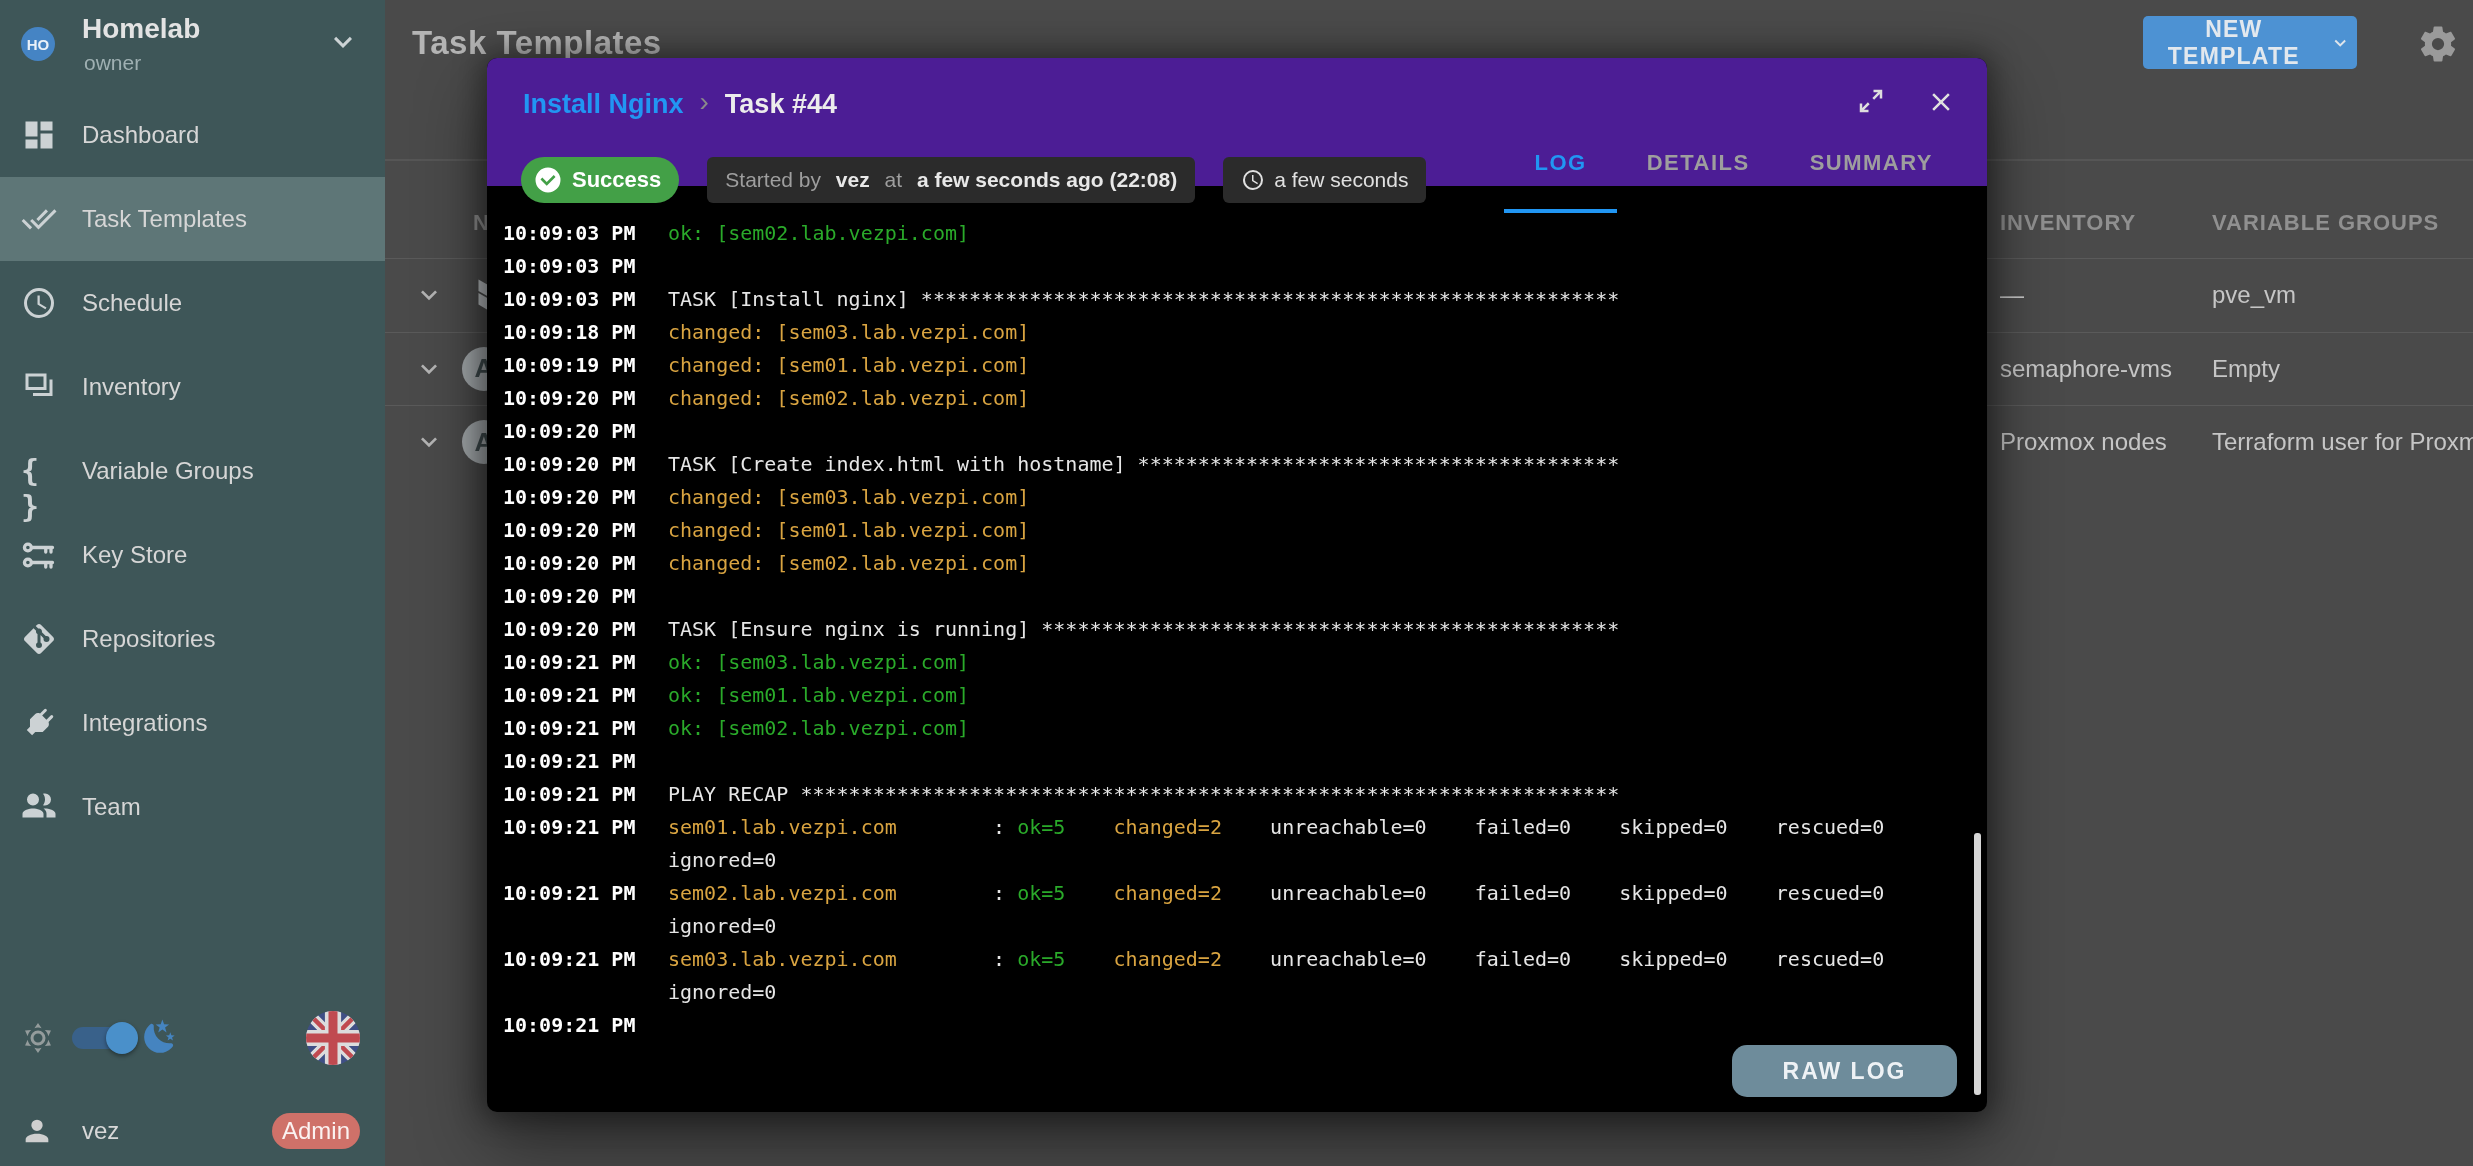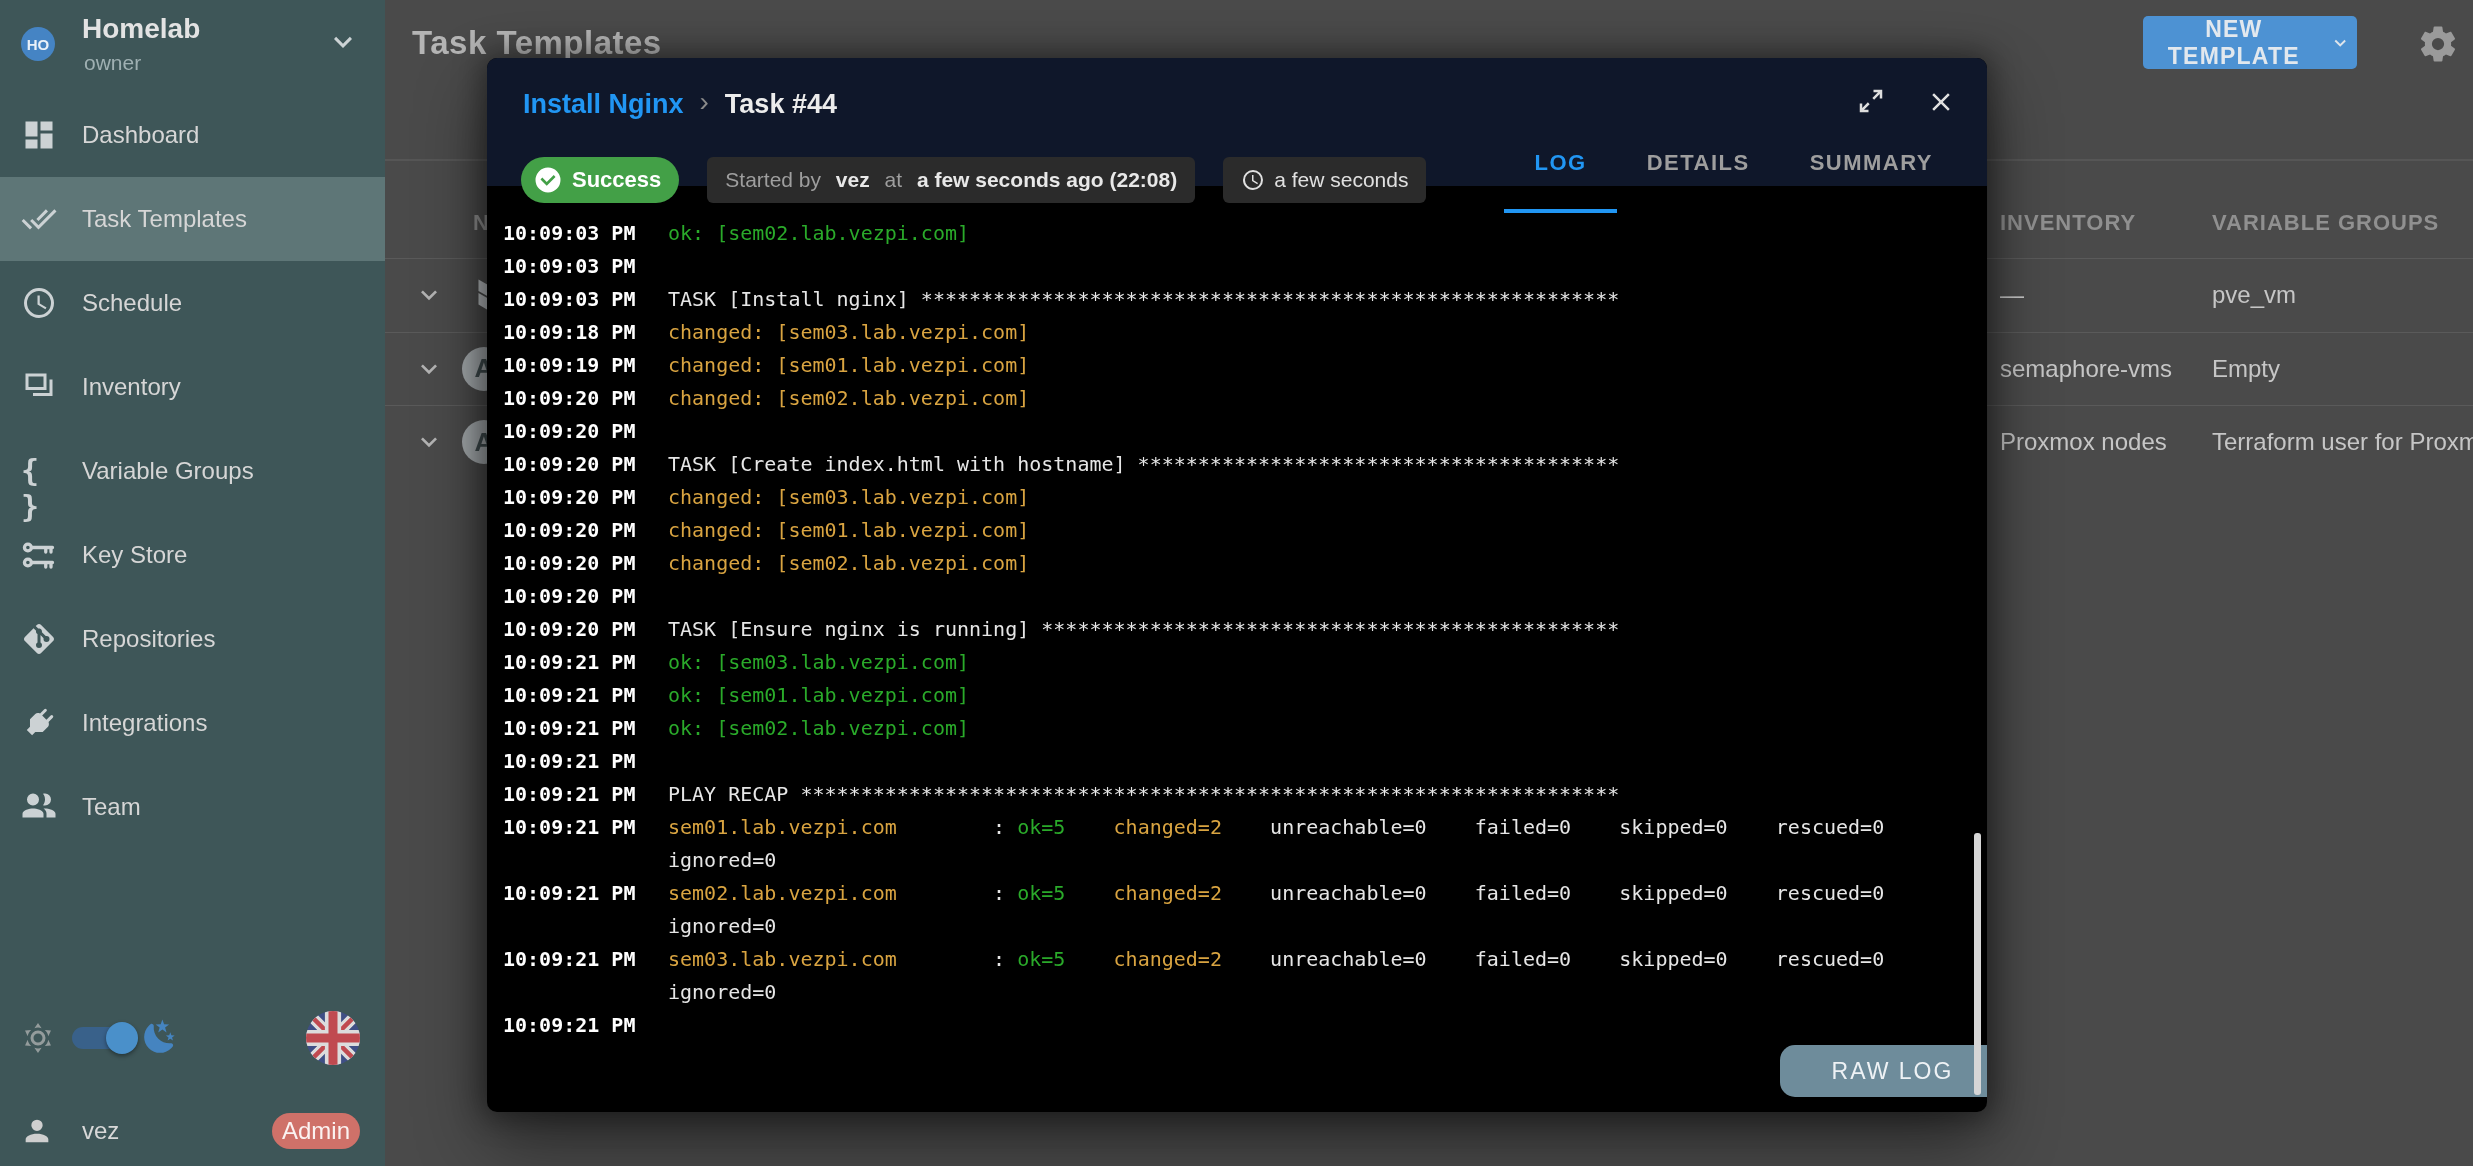--- a/index.html
+++ b/index.html
@@ -63,21 +63,21 @@
                 cursor:pointer;z-index:1;}
   .new-template .lbl{font-family:"Liberation Sans",sans-serif;font-size:23px;font-weight:bold;
                      color:#e2e8ee;letter-spacing:1.2px;}
   .new-template .chev{width:26px;height:26px;color:#dfe5eb;}
   .gear{position:absolute;left:2417px;top:23px;width:42px;height:42px;color:#9a9a9a;cursor:pointer;z-index:1;}
 
   
   .modal{position:absolute;left:487px;top:58px;width:1500px;height:1054px;border-radius:10px;
          background:#000;overflow:hidden;z-index:5;
          box-shadow:0 0 28px 6px rgba(0,0,0,.38),0 30px 70px rgba(0,0,0,.45);}
-  .m-header{position:absolute;left:0;top:0;right:0;height:128px;background:#0f172a;}
+  .m-header{position:absolute;left:0;top:0;right:0;height:128px;background:#4c1d95;}
   .crumbs{position:absolute;left:36px;top:26px;height:40px;display:flex;align-items:center;gap:16px;}
   .crumb-link{color:#2196f3;font-size:27px;font-weight:bold;cursor:pointer;}
   .crumb-sep{color:#8a8a8a;font-size:28px;padding-bottom:4px;}
   .crumb-task{color:#ececec;font-size:27px;font-weight:bold;}
   .icon-btn{position:absolute;top:28px;width:30px;height:30px;color:#dedede;cursor:pointer;}
   .expand-btn{left:1369px;}
   .close-btn{left:1439px;top:29px;}
   .chips{position:absolute;left:34px;top:99px;height:46px;display:flex;gap:28px;align-items:center;}
   .chip-success{height:46px;border-radius:23px;background:#43a047;display:flex;align-items:center;
                 gap:9px;padding:0 18px 0 12px;}
@@ -97,21 +97,21 @@
   .log{position:absolute;left:0;top:158px;right:0;bottom:0;padding:1px 0 0 16px;
        font-family:"DejaVu Sans Mono",monospace;font-size:20px;line-height:33px;}
   .lline{display:flex;white-space:pre;}
   .ts{width:165px;flex:none;color:#ffffff;font-weight:bold;}
   .msg{color:#e6e6e6;}
   .c-white{color:#e6e6e6;}
   .c-green{color:#2aaa2a;}
   .c-orange{color:#d9a441;}
   .rawlog{position:absolute;left:1245px;top:987px;width:225px;height:52px;border:none;border-radius:15px;
           background:#6e8c9b;color:#eef2f5;font-family:"Liberation Sans",sans-serif;font-size:23px;
-          font-weight:normal;letter-spacing:2px;display:flex;align-items:center;justify-content:center;cursor:pointer;margin-left:48px;}
+          font-weight:bold;letter-spacing:2px;display:flex;align-items:center;justify-content:center;cursor:pointer;}
   .lthumb{position:absolute;right:6px;top:775px;width:7px;height:262px;border-radius:3px;background:#d6d6d6;cursor:pointer;}
 </style>
 </head>
 <body>
 
 <div class="app">
 
   <h1 class="page-title">Task Templates</h1>
 
   <div class="tabbar">

